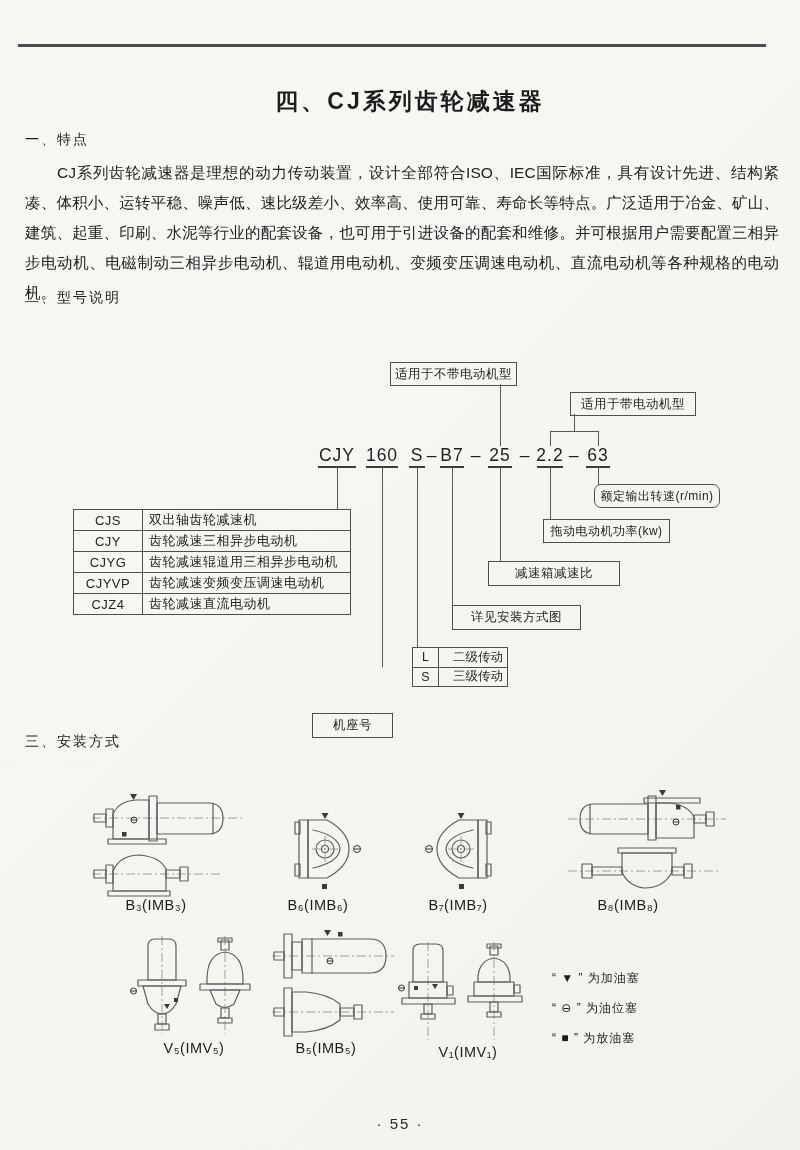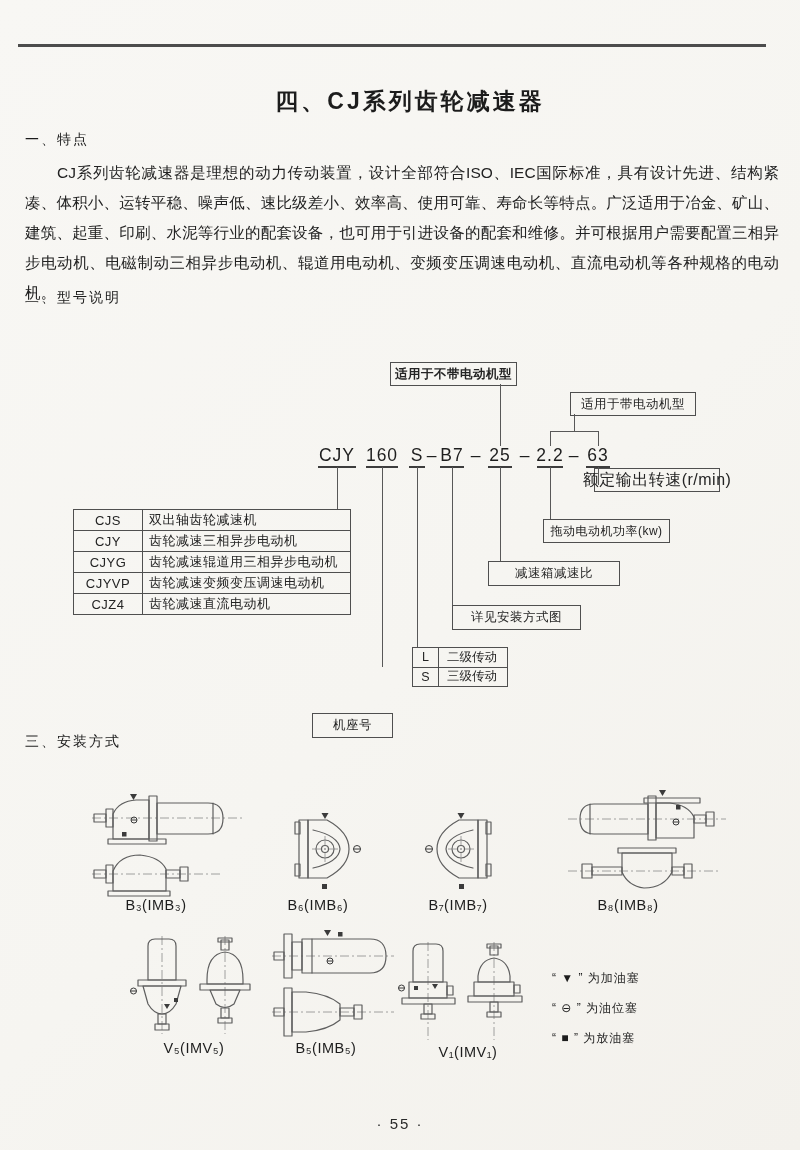--- a/index.html
+++ b/index.html
@@ -28,21 +28,21 @@
   .useg{position:absolute;height:1.7px;background:#3d3d3d;top:466px;}
   .mseg{position:absolute;top:445px;transform:translateX(-50%);font-size:17.5px;color:#1e1e1e;
     letter-spacing:1px;white-space:nowrap;font-weight:500;}
   table.dtab{position:absolute;border-collapse:collapse;background:transparent;}
   table.dtab td{border:1.2px solid #4f4f4f;font-size:13px;color:#242424;padding:0 0 0 0;height:20px;}
   #codes-table{left:73px;top:509px;width:278px;}
   #codes-table td.c1{width:68px;text-align:center;letter-spacing:.5px;}
   #codes-table td.c2{padding-left:6px;letter-spacing:.5px;}
   #stage-table{left:412px;top:647px;width:96px;}
   #stage-table td.c1{width:25px;text-align:center;}
-  #stage-table td.c2{padding-left:8px;}
+  #stage-table td.c2{padding-left:14px;}
   #stage-table td{height:18.5px;font-size:12.5px;}
 
   
   .fig{position:absolute;}
   .fig svg{display:block;}
   .ol{stroke:#5e5e5e;stroke-width:1.2;fill:none;stroke-linejoin:round;stroke-linecap:round;}
   .cl{stroke:#8a8a8a;stroke-width:.8;fill:none;stroke-dasharray:9 3 2 3;}
   .pm{fill:#3b3b3b;stroke:none;}
   .pc{stroke:#3b3b3b;stroke-width:1;fill:none;}
   .figlabel{position:absolute;transform:translateX(-50%);font-size:14.5px;color:#1d1d1d;letter-spacing:.5px;white-space:nowrap;}
@@ -56,21 +56,21 @@
 
   <div class="top-rule"></div>
 
   <div class="doc-title">四、CJ系列齿轮减速器</div>
 
   <div class="sec-heading" id="h-features">一、特点</div>
   <div class="body-text">CJ系列齿轮减速器是理想的动力传动装置，设计全部符合ISO、IEC国际标准，具有设计先进、结构紧凑、体积小、运转平稳、噪声低、速比级差小、效率高、使用可靠、寿命长等特点。广泛适用于冶金、矿山、建筑、起重、印刷、水泥等行业的配套设备，也可用于引进设备的配套和维修。并可根据用户需要配置三相异步电动机、电磁制动三相异步电动机、辊道用电动机、变频变压调速电动机、直流电动机等各种规格的电动机。</div>
 
   <div class="sec-heading" id="h-model">二、型号说明</div>
 
-  <div class="box" style="left:390px;top:362px;width:125px;height:22px;font-weight:bold;">适用于不带电动机型</div>
+  <div class="box" style="left:390px;top:362px;width:125px;height:22px;">适用于不带电动机型</div>
   <div class="box" style="left:570px;top:392px;width:124px;height:22px;">适用于带电动机型</div>
 
   <span class="mseg" style="left:337px;">CJY</span>
   <span class="mseg" style="left:382px;">160</span>
   <span class="mseg" style="left:417px;">S</span>
   <span class="mseg" style="left:432px;">–</span>
   <span class="mseg" style="left:452px;">B7</span>
   <span class="mseg" style="left:476px;">–</span>
   <span class="mseg" style="left:500px;">25</span>
   <span class="mseg" style="left:525px;">–</span>
@@ -92,21 +92,21 @@
   <div class="vline" style="left:549.5px;top:431px;height:15px;"></div>
   <div class="vline" style="left:597.5px;top:431px;height:15px;"></div>
   <div class="vline" style="left:336.5px;top:467px;height:42px;"></div>
   <div class="vline" style="left:381.5px;top:467px;height:200px;"></div>
   <div class="vline" style="left:416.5px;top:467px;height:180px;"></div>
   <div class="vline" style="left:451.5px;top:467px;height:139px;"></div>
   <div class="vline" style="left:499.5px;top:467px;height:95px;"></div>
   <div class="vline" style="left:549.5px;top:467px;height:53px;"></div>
   <div class="vline" style="left:597.5px;top:467px;height:18px;"></div>
 
-  <div class="box" style="left:594px;top:468px;width:124px;height:22px;font-size:16px;">额定输出转速(r/min)</div>
+  <div class="box" style="left:594px;top:484px;width:124px;height:22px;font-size:12px;border-radius:7px;">额定输出转速(r/min)</div>
   <div class="box" style="left:543px;top:519px;width:125px;height:22px;font-size:12px;">拖动电动机功率(kw)</div>
   <div class="box" style="left:488px;top:561px;width:130px;height:23px;">减速箱减速比</div>
   <div class="box" style="left:452px;top:605px;width:127px;height:23px;">详见安装方式图</div>
   <div class="box" style="left:312px;top:667px;width:79px;height:23px;margin-top:46px;">机座号</div>
 
   <table class="dtab" id="codes-table">
     <tbody>
         <tr>
           <td class="c1">CJS</td>
           <td class="c2">双出轴齿轮减速机</td>

